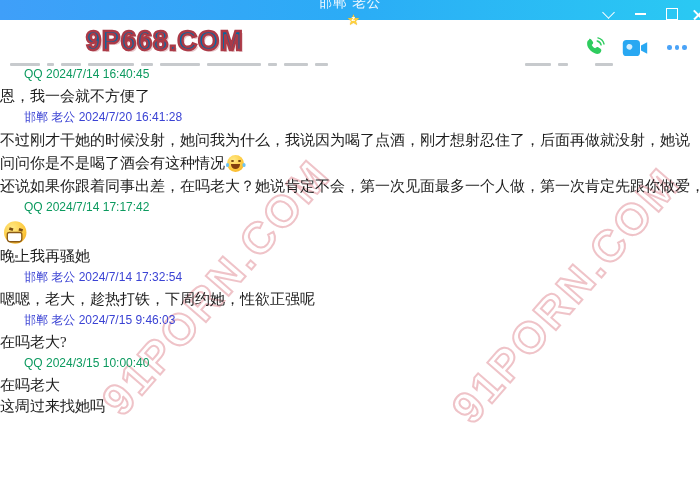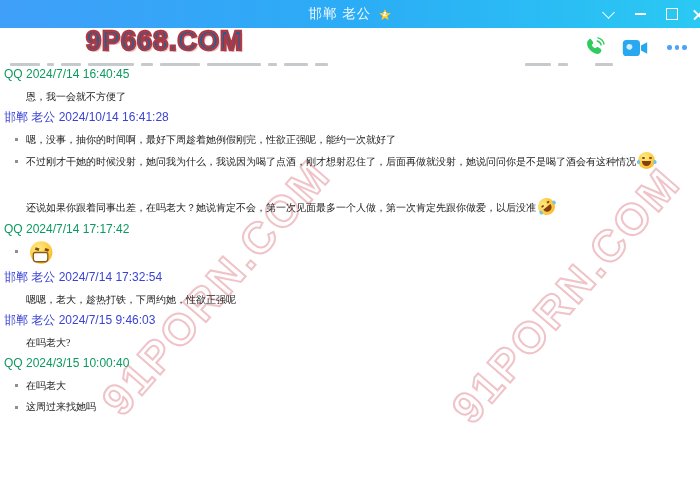--- a/index.html
+++ b/index.html
@@ -1,22 +1,22 @@
 <!DOCTYPE html>
 <html style="--titlebar-start: #3f9ff9; --titlebar-mid: #2bacf6; --titlebar-end: #2ac9f3; --title-text: #f0f8ff; --timestamp-green: #0c9a5f; --timestamp-blue: #3b43d4; --message-text: #1c1c1c; --watermark-red: #ab3a47; --watermark-pink: #e9939e; --phone-green: #2ecc5e; --video-blue: #29a8f2; --more-blue: #4aa3f7;"><head>
 <meta charset="utf-8">
 <style>
   html,body{margin:0;padding:0;background:#d8d8d8;}
   #app{position:relative;width:700px;height:486px;background:#ffffff;overflow:hidden;
        font-family:"Liberation Sans","DejaVu Sans",sans-serif;}
 
   
-  .titlebar{position:absolute;top:0;left:0;width:700px;height:28px;
+  .titlebar{position:absolute;top:0;left:0;width:700px;height:20px;
     background:linear-gradient(90deg,var(--titlebar-start) 0%,var(--titlebar-mid) 50%,var(--titlebar-end) 100%);
-    display:flex;align-items:center;justify-content:center;z-index:5;}
+    display:flex;align-items:center;justify-content:center;z-index:5;flex-direction:column;}
   .title{color:var(--title-text);font-size:13.5px;letter-spacing:1px;}
   .badge{position:relative;margin-left:7px;color:#ffd23e;font-size:15px;line-height:1;
          text-shadow:0 0 1px #d99b00;}
   .badge .z{position:absolute;left:4.5px;top:3px;font-size:8px;color:#fff;font-weight:bold;text-shadow:none;}
   .winctl{position:absolute;right:0;top:0;height:28px;display:flex;align-items:center;}
   .winbtn{width:32px;height:28px;display:flex;align-items:center;justify-content:center;cursor:pointer;}
   .chev{width:8px;height:8px;border-right:1.6px solid #fff;border-bottom:1.6px solid #fff;
         transform:rotate(45deg);margin-top:-4px;}
   .minbar{width:11px;height:1.6px;background:#fff;}
   .maxbox{width:10px;height:10px;border:1.6px solid #fff;}
@@ -52,22 +52,22 @@
   .wm-diag{position:absolute;font-size:44px;font-weight:bold;letter-spacing:3px;white-space:nowrap;
     color:#fff;-webkit-text-stroke:2px rgba(224,136,146,.5);
     transform:rotate(-49deg);transform-origin:left top;z-index:1;pointer-events:none;}
   @supports not (-webkit-text-stroke:1px #000){.wm-diag{color:rgba(233,147,158,.35);}}
   #wmA{left:92px;top:392px;}
   #wmB{left:442px;top:400px;}
 
   
   .chat{position:absolute;left:0;top:64px;width:700px;z-index:2;}
   .row{position:relative;height:21.5px;line-height:21.5px;font-size:12px;white-space:nowrap;}
-  .row.msg{padding-left:26px;font-size:10px;color:var(--message-text);font-family:Liberation Serif, serif;}
-  .row.ts{padding-left:4px;}
+  .row.msg{font-size:15px;color:var(--message-text);font-family:Liberation Serif, serif;}
+  .row.ts{padding-left:24px;}
   .row.ts.green{color:var(--timestamp-green);}
   .row.ts.blue{color:var(--timestamp-blue);}
   .row.b::before{content:"";position:absolute;left:15px;top:9.5px;width:3px;height:3px;background:#8f8f8f;}
   .row.wrap{height:47px;line-height:23.5px;white-space:normal;width:692px;}
   .row.bigrow{height:27px;line-height:27px;}
 
   
   .em{display:inline-block;width:17px;height:17px;border-radius:50%;position:relative;
       vertical-align:-4px;margin-left:2px;
       background:radial-gradient(circle at 38% 30%,#ffe985,#fdc93d 58%,#f3a51f);}
@@ -146,26 +146,26 @@
         <i></i>
       </div>
   </div>
 
   <div class="wm-diag" id="wmA">91PORN.COM</div>
   <div class="wm-diag" id="wmB">91PORN.COM</div>
 
   <div class="chat" id="chat">
       <div class="row ts green"><span>QQ 2024/7/14 16:40:45</span></div>
       <div class="row msg"><span>恩，我一会就不方便了</span></div>
-      <div class="row ts blue"><span>邯郸 老公 2024/10/14 16:41:28</span></div>
-      <div class="row msg b"><span>嗯，没事，抽你的时间啊，最好下周趁着她例假刚完，性欲正强呢，能约一次就好了</span></div>
+      <div class="row ts blue"><span>邯郸 老公 2024/7/20 16:41:28</span></div>
       <div class="row msg b wrap"><span>不过刚才干她的时候没射，她问我为什么，我说因为喝了点酒，刚才想射忍住了，后面再做就没射，她说问问你是不是喝了酒会有这种情况</span><span class="em em-joy"><i class="tear"></i></span></div>
       <div class="row msg"><span>还说如果你跟着同事出差，在吗老大？她说肯定不会，第一次见面最多一个人做，第一次肯定先跟你做爱，以后没准</span><span class="em em-rofl"><i class="tear"></i></span></div>
       <div class="row ts green"><span>QQ 2024/7/14 17:17:42</span></div>
       <div class="row msg b bigrow"><span></span><span class="em em-grin em-big"></span></div>
+      <div class="row msg b"><span>晚上我再骚她</span></div>
       <div class="row ts blue"><span>邯郸 老公 2024/7/14 17:32:54</span></div>
       <div class="row msg"><span>嗯嗯，老大，趁热打铁，下周约她，性欲正强呢</span></div>
       <div class="row ts blue"><span>邯郸 老公 2024/7/15 9:46:03</span></div>
       <div class="row msg"><span>在吗老大?</span></div>
       <div class="row ts green"><span>QQ 2024/3/15 10:00:40</span></div>
       <div class="row msg b"><span>在吗老大</span></div>
       <div class="row msg b"><span>这周过来找她吗</span></div>
     </div>
 
 </div>

